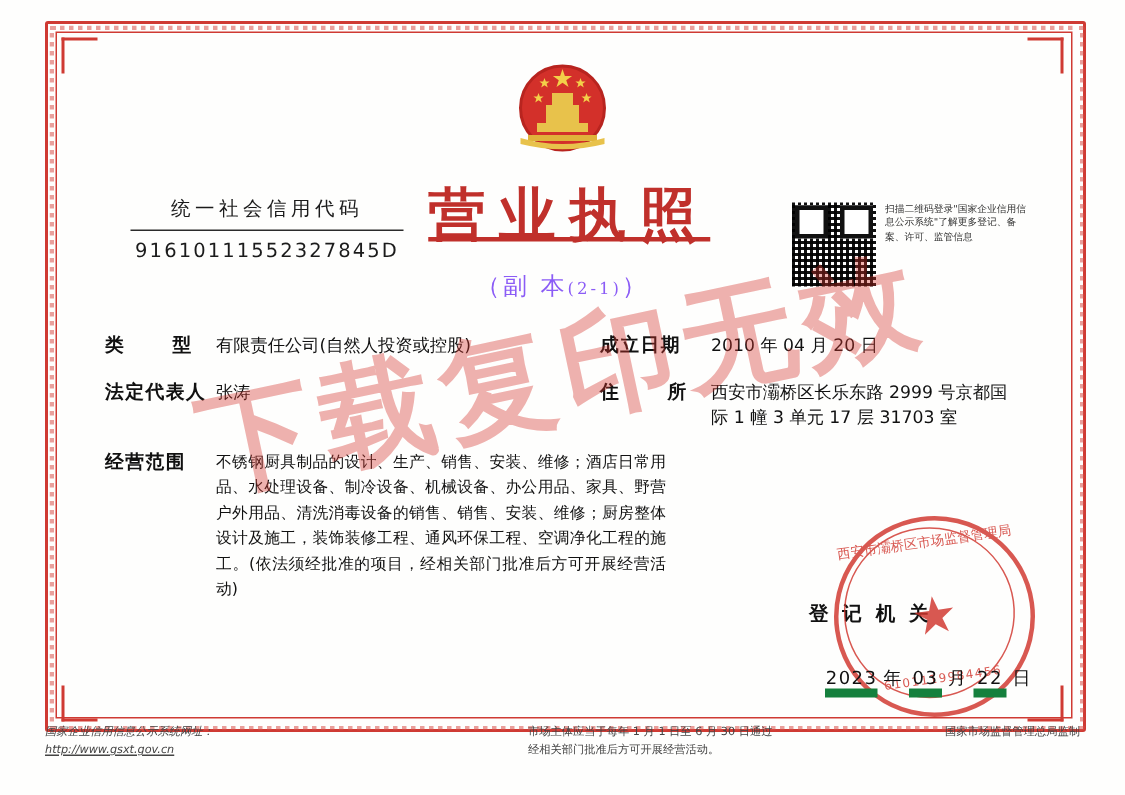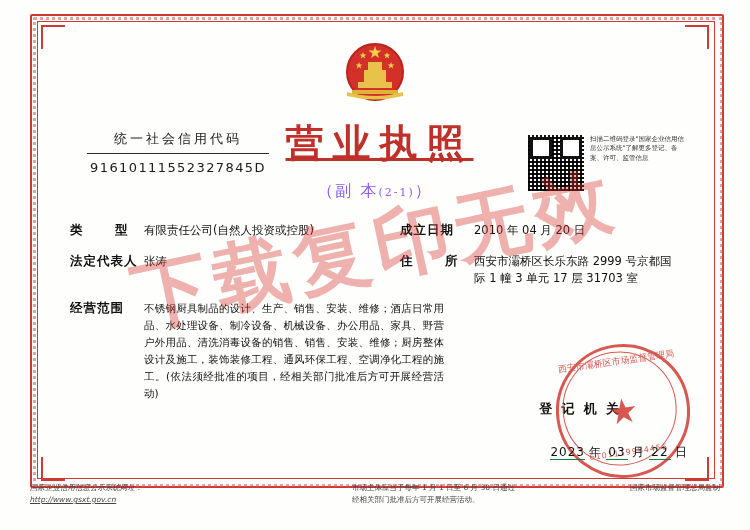--- a/index.html
+++ b/index.html
@@ -221,21 +221,21 @@
     font-family: "DejaVu Sans", sans-serif;
     font-size: 12px;
     color: #111;
     letter-spacing: 1px;
   }
   .issue-date span { margin: 0 2px; }
   .issue-date .u {
     display: inline-block;
     min-width: 22px;
     text-align: center;
-    border-bottom: 1px solid #15803d;
+    border-bottom: 6px solid #15803d;
   }
 
   
   .seal {
     position: absolute;
     left: 556px;
     top: 344px;
     width: 128px;
     height: 128px;
     border: 3px solid #d0342c;

